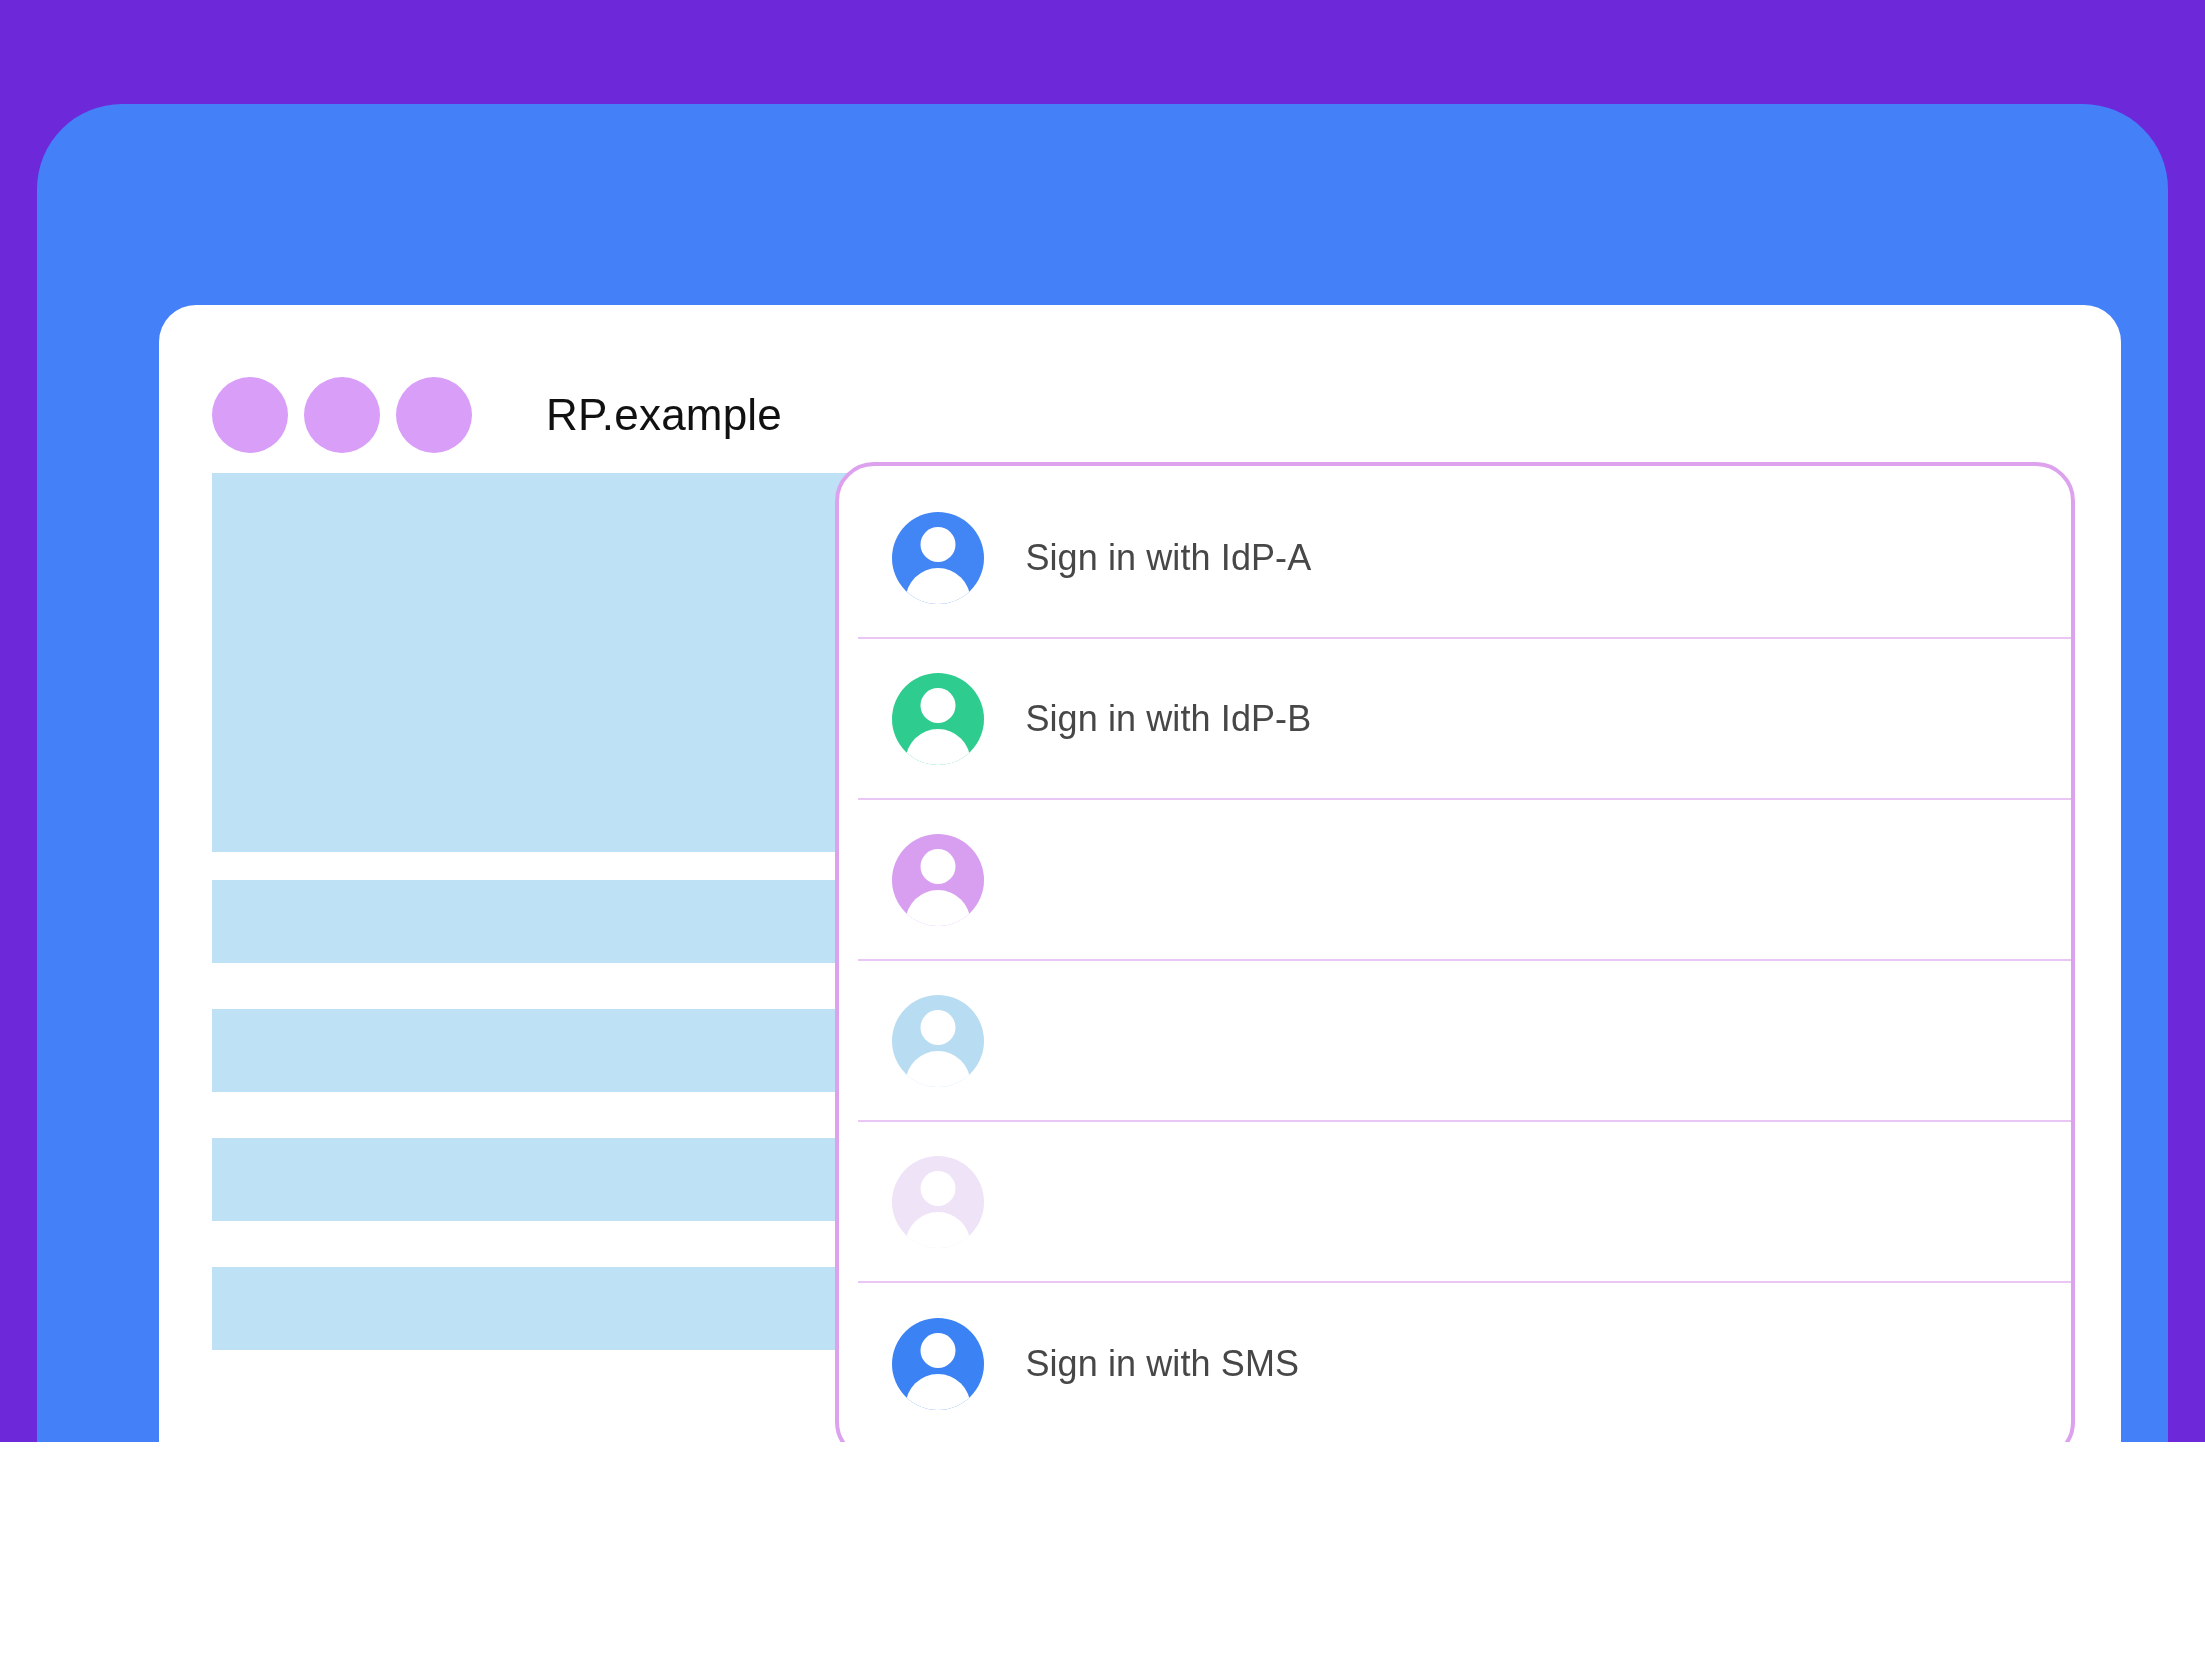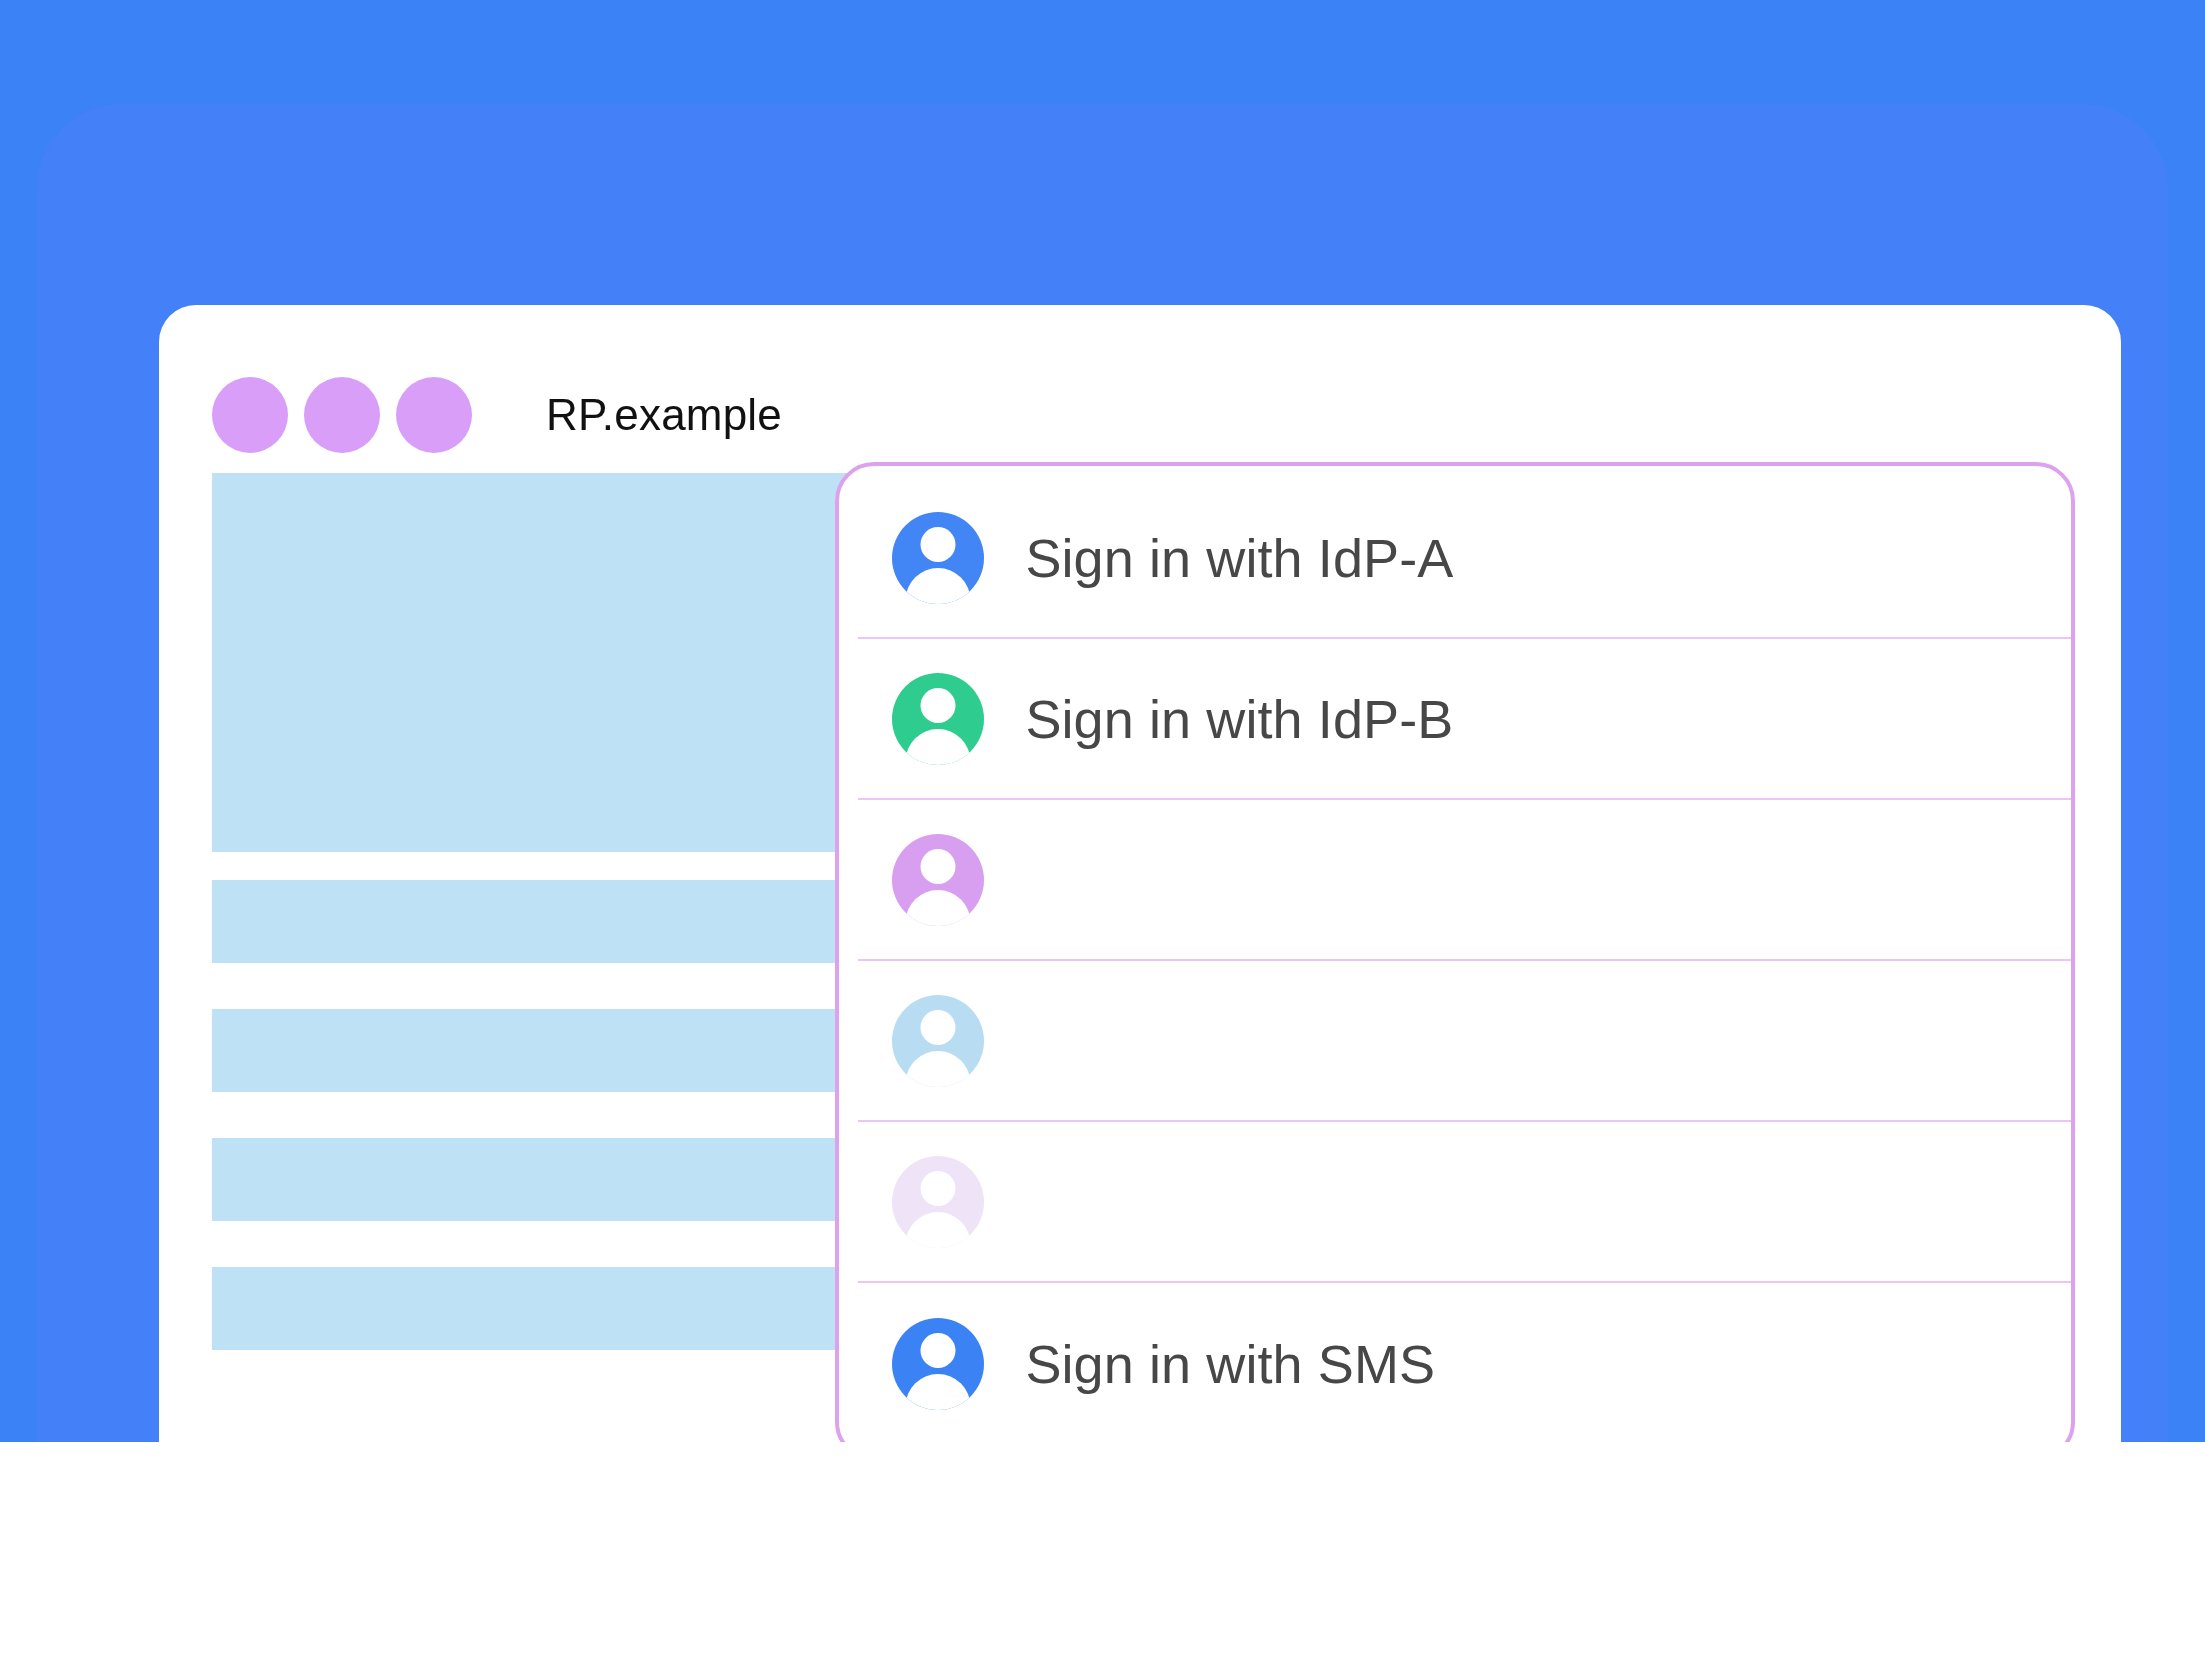--- a/index.html
+++ b/index.html
@@ -7,21 +7,21 @@
     padding: 0;
     background: #ffffff;
   }
   body {
     font-family: "Liberation Sans", sans-serif;
   }
   #stage {
     position: relative;
     width: 2206px;
     height: 1442px;
-    background: #3b82f6;
+    background: #6d28d9;
     overflow: hidden;
   }
 
   
   #device-frame {
     position: absolute;
     left: 37px;
     top: 104px;
     width: 2131px;
     height: 1464px;
@@ -155,21 +155,21 @@
     top: 56px;
     transform: translateX(-50%);
     width: 65px;
     height: 65px;
     border-radius: 50%;
     background: #ffffff;
   }
 
   .account-label {
     margin-left: 41px;
-    font-size: 54px;
+    font-size: 36px;
     color: #474747;
     white-space: nowrap;
     letter-spacing: 0.1px;
   }
 </style>
 </head>
 <body>
 
 <div id="stage">
 

